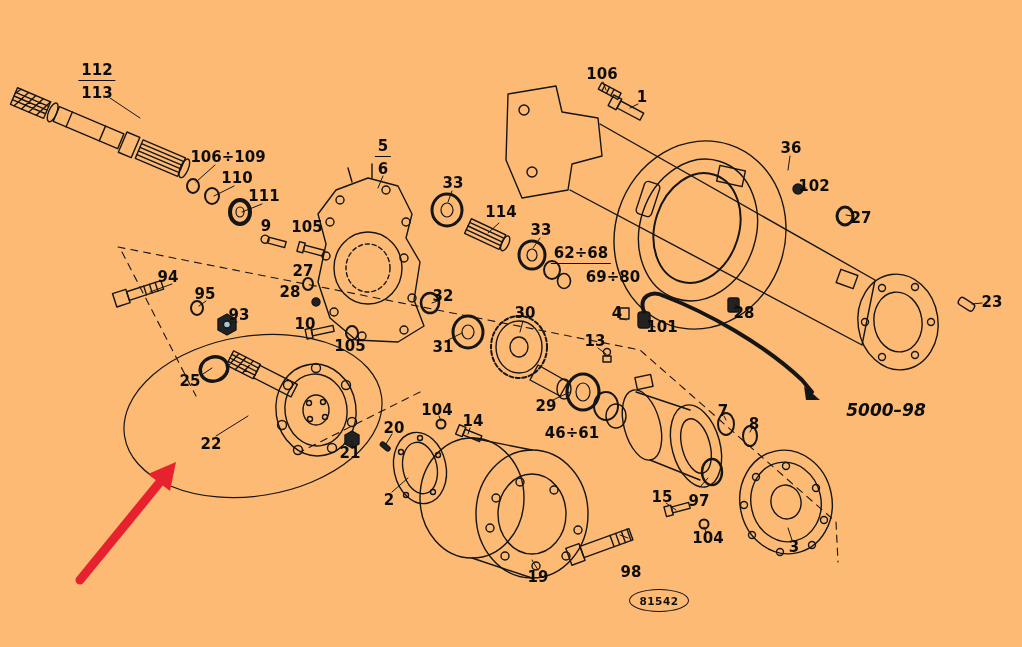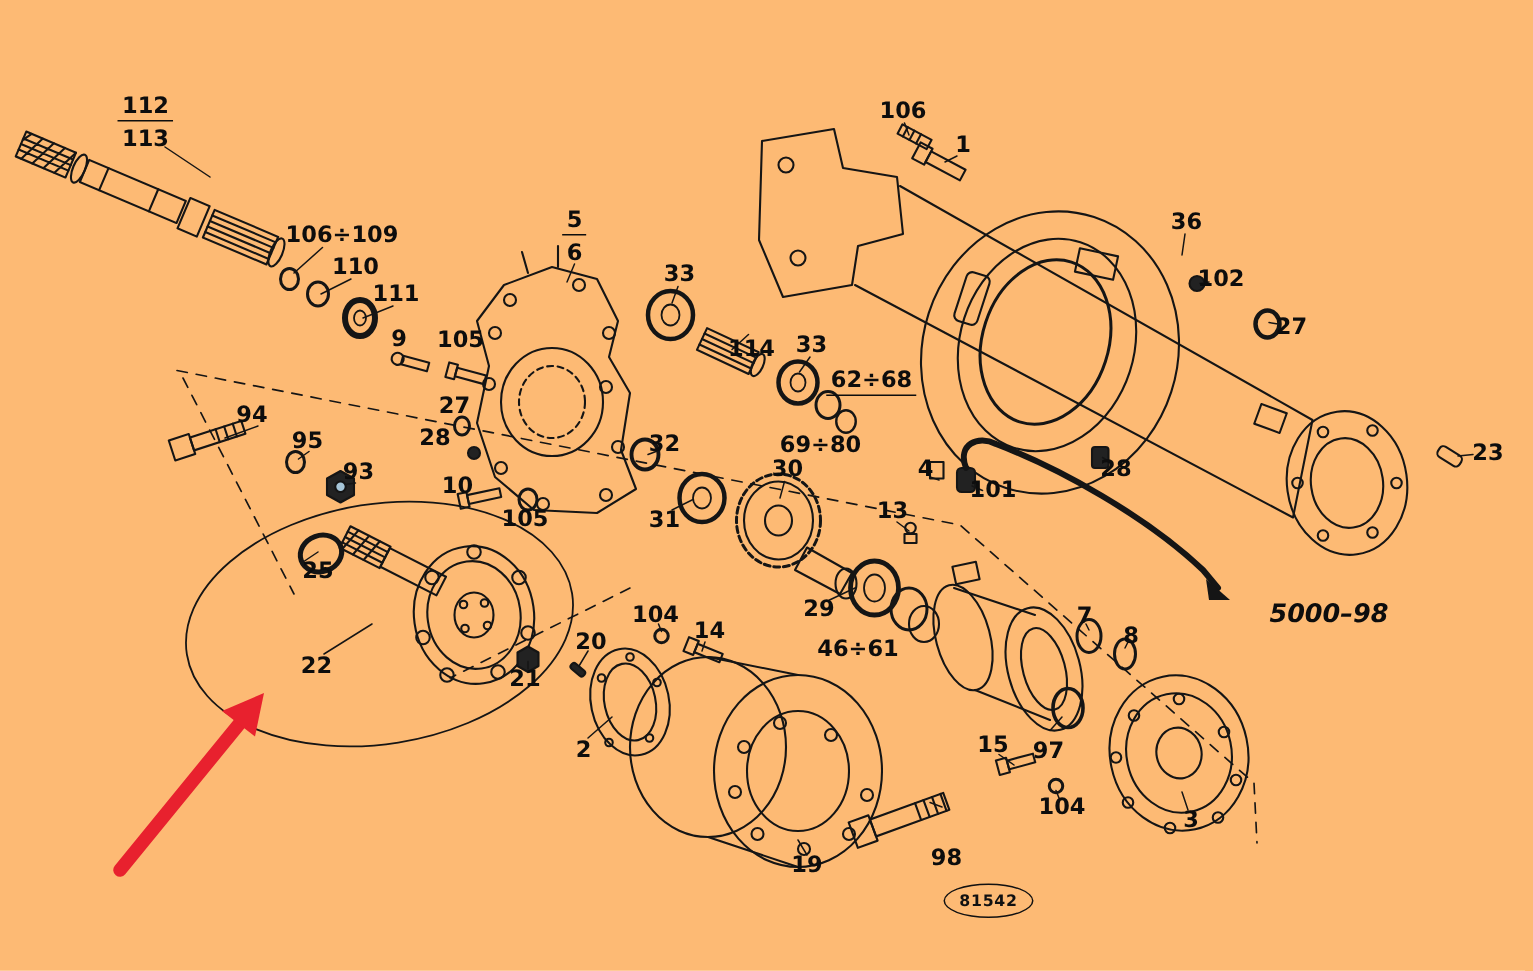--- a/index.html
+++ b/index.html
@@ -310,44 +310,44 @@
       <span class="part-label" style="left: 264px; top: 196px;">111</span>
       <span class="part-label" style="left: 266px; top: 226px;">9</span>
       <span class="part-label" style="left: 307px; top: 227px;">105</span>
       <span class="part-label" style="left: 303px; top: 271px;">27</span>
       <span class="part-label" style="left: 290px; top: 292px;">28</span>
       <span class="part-label" style="left: 305px; top: 324px;">10</span>
       <span class="part-label" style="left: 350px; top: 346px;">105</span>
       <span class="part-label ul" style="left: 383px; top: 148px;">5</span>
       <span class="part-label" style="left: 383px; top: 169px;">6</span>
       <span class="part-label" style="left: 453px; top: 183px;">33</span>
-      <span class="part-label" style="left: 501px; top: 233px;">114</span>
+      <span class="part-label" style="left: 501px; top: 212px;">114</span>
       <span class="part-label" style="left: 541px; top: 230px;">33</span>
       <span class="part-label ul" style="left: 581px; top: 255px;">62÷68</span>
-      <span class="part-label" style="left: 547px; top: 277px; margin-top: 20px;">69÷80</span>
+      <span class="part-label" style="left: 613px; top: 277px;">69÷80</span>
       <span class="part-label" style="left: 443px; top: 296px;">32</span>
       <span class="part-label" style="left: 443px; top: 347px;">31</span>
       <span class="part-label" style="left: 525px; top: 313px; text-align: right;">30</span>
       <span class="part-label" style="left: 546px; top: 406px;">29</span>
       <span class="part-label" style="left: 572px; top: 433px;">46÷61</span>
       <span class="part-label" style="left: 595px; top: 341px;">13</span>
       <span class="part-label" style="left: 617px; top: 313px;">4</span>
       <span class="part-label" style="left: 662px; top: 327px;">101</span>
       <span class="part-label" style="left: 602px; top: 74px;">106</span>
       <span class="part-label" style="left: 642px; top: 97px;">1</span>
       <span class="part-label" style="left: 791px; top: 148px;">36</span>
       <span class="part-label" style="left: 814px; top: 186px;">102</span>
       <span class="part-label" style="left: 861px; top: 218px;">27</span>
       <span class="part-label" style="left: 744px; top: 313px;">28</span>
       <span class="part-label" style="left: 992px; top: 302px;">23</span>
       <span class="part-label it" style="left: 856px; top: 410px; font-size: 17px;">5000–98</span>
       <span class="part-label" style="left: 168px; top: 277px;">94</span>
       <span class="part-label" style="left: 205px; top: 294px;">95</span>
       <span class="part-label" style="left: 239px; top: 315px;">93</span>
-      <span class="part-label" style="left: 212px; top: 381px;">25</span>
+      <span class="part-label" style="left: 190px; top: 381px;">25</span>
       <span class="part-label" style="left: 211px; top: 444px;">22</span>
       <span class="part-label" style="left: 350px; top: 453px;">21</span>
       <span class="part-label" style="left: 394px; top: 428px;">20</span>
       <span class="part-label" style="left: 437px; top: 410px;">104</span>
       <span class="part-label" style="left: 473px; top: 421px;">14</span>
       <span class="part-label" style="left: 389px; top: 500px;">2</span>
       <span class="part-label" style="left: 538px; top: 577px;">19</span>
       <span class="part-label" style="left: 631px; top: 532px; margin-top: 40px;">98</span>
       <span class="part-label" style="left: 662px; top: 497px;">15</span>
       <span class="part-label" style="left: 699px; top: 501px; text-align: center;">97</span>

